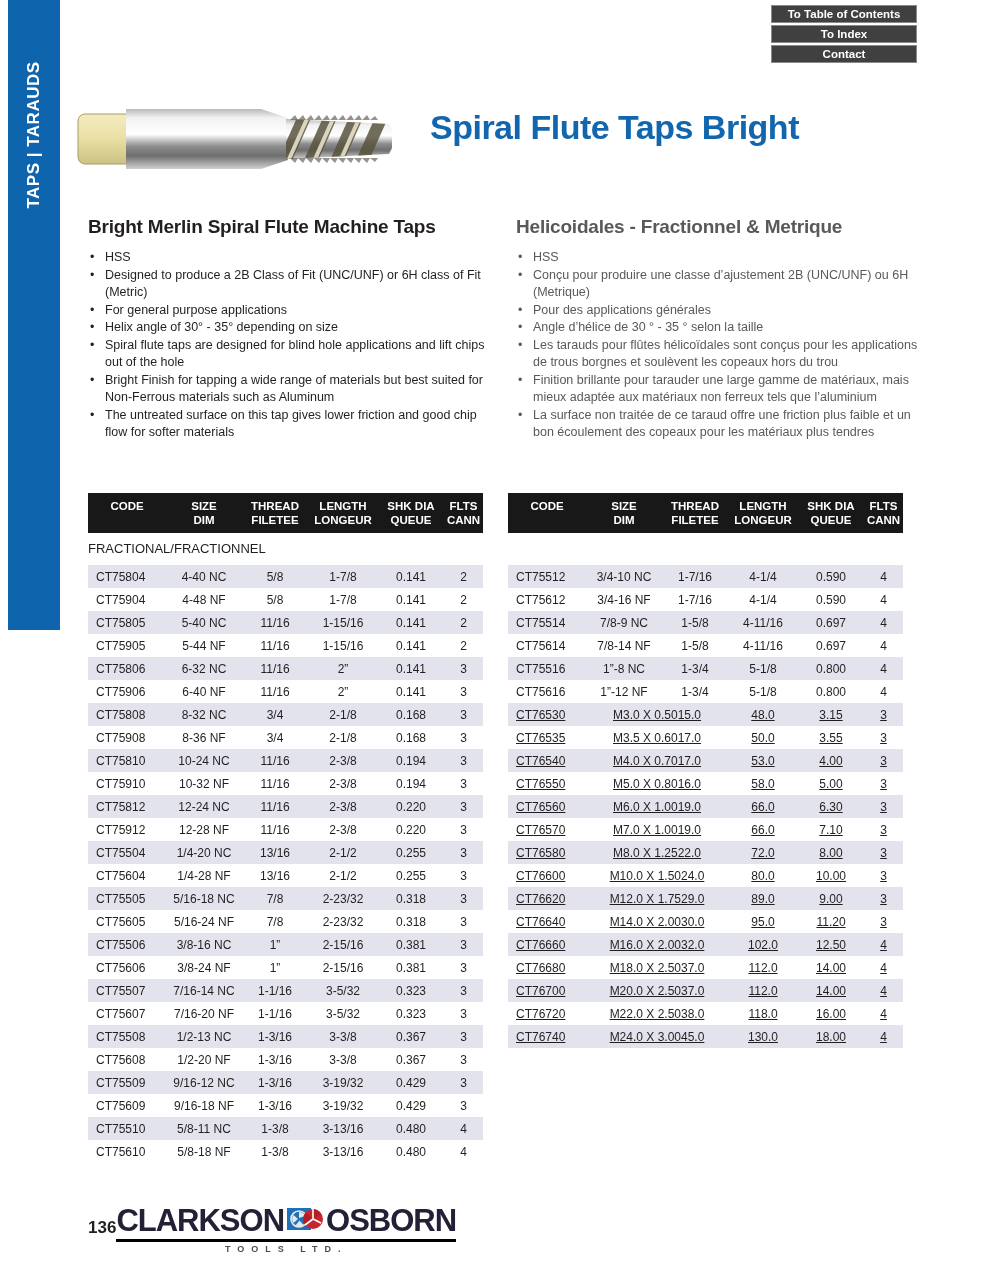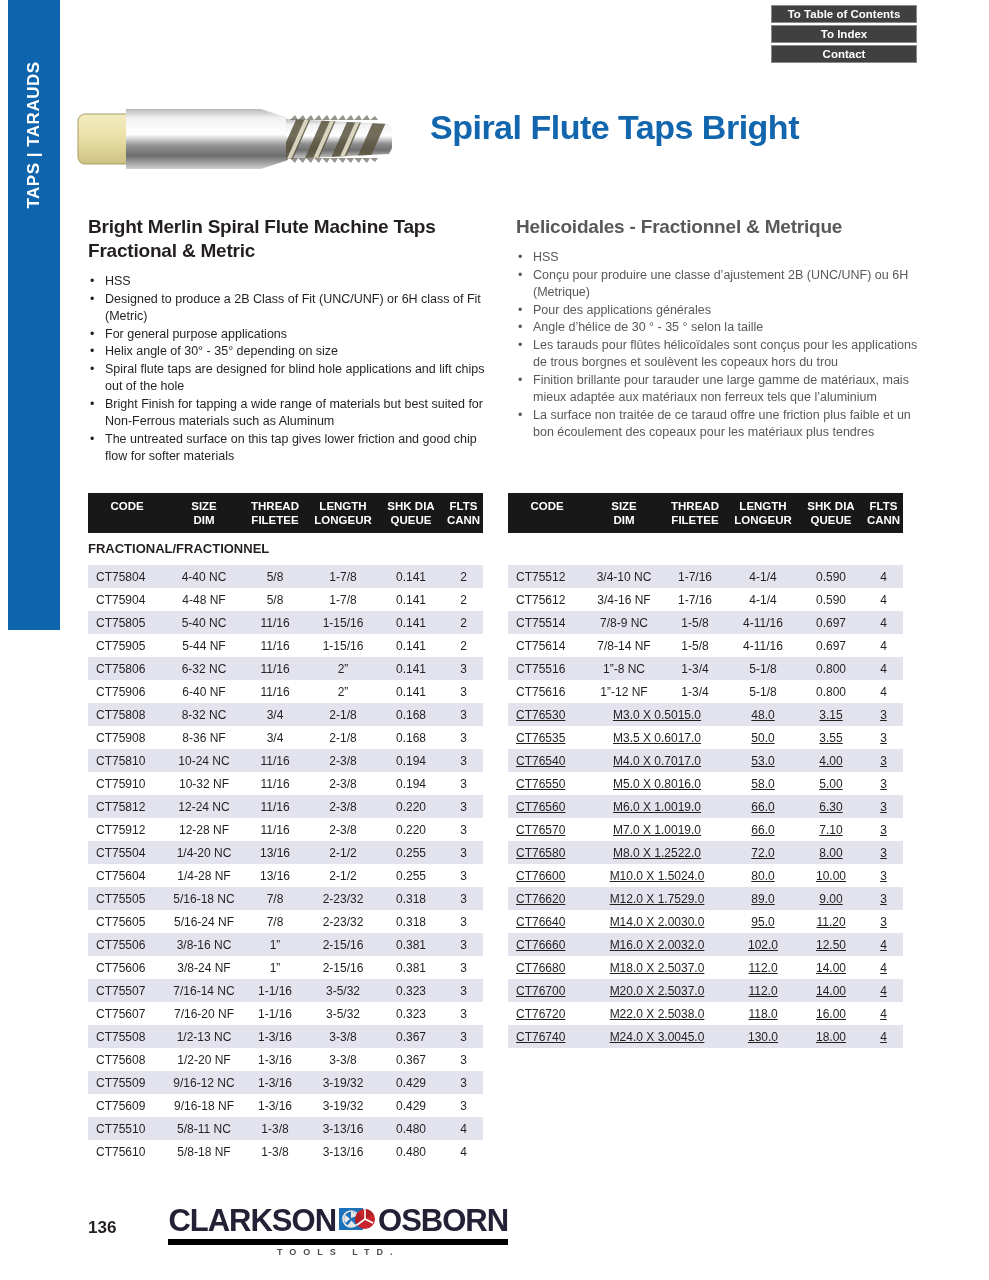--- a/index.html
+++ b/index.html
@@ -48,38 +48,38 @@
   .tables-row { position:absolute; left:88px; top:493px; width:832px; display:flex; gap:25px; }
   .tcol { width:395px; }
   .thead, .trow { display:grid; grid-template-columns:78px 76px 66px 70px 66px 39px; }
   .trow5      { display:grid; grid-template-columns:78px 142px 70px 66px 39px;text-decoration:underline; }
   .thead {
     background:#181818; color:#fff; height:40px; padding-top:6px;
     font-size:11.5px; font-weight:bold;
   }
   .thead .th { text-align:center; }
   .thead .th span { display:block; line-height:14px; min-height:14px; }
-  .section-label { height:20px; margin:6px 0 6px; font-size:13px; font-weight:bold; line-height:20px; }
+  .section-label { height:20px; margin:6px 0 6px; font-size:13px; font-weight:normal; line-height:20px; }
   .metric-label  { height:20px; margin:9px 0 6px; font-size:13px; font-weight:bold; line-height:20px; }
   .trow, .trow5 { height:23px; align-items:center; font-size:12px; }
   .tbody > div:nth-of-type(odd) { background:#e3e3ee; }
   .trow > div, .trow5 > div { text-align:center; }
   .trow > div:first-child, .trow5 > div:first-child { text-align:left; padding-left:8px; }
 
   
   .footer { position:absolute; left:88px; top:1204px; display:flex; align-items:flex-start; }
   .page-number { font-size:17px; font-weight:bold; margin-top:14px; }
-  .logo-block { margin-left:52px; text-align:center; }
+  .logo-block { text-align:center; }
   .logo-word {
     display:flex; align-items:center; font-size:31px; font-weight:bold;
     letter-spacing:-1px; color:#232135; line-height:34px;
   }
   .logo-mark { margin:0 2px; position:relative; top:1px; }
   .logo-sub {
-    margin-top:1px; border-top:6px solid #000000; padding-top:2px;
+    margin-top:1px; border-top:3px solid #000000; padding-top:2px;
     font-size:9px; letter-spacing:7px; color:#4d4d4d; font-weight:bold;
   }
 </style>
 </head>
 <body>
 
 <div class="sidebar">
   <span class="sidebar-label">TAPS | TARAUDS</span>
 </div>
 
@@ -136,21 +136,20 @@
 </div>
 
 <h1 class="page-title">
   <span>Spiral Flute Taps Bright</span>
 </h1>
 
 <div class="intro-row">
   <section class="intro-col en">
     <h2>
       <span>Bright Merlin Spiral Flute Machine Taps</span>
-      <span>Fractional &amp; Metric</span>
     </h2>
     <ul>
 
         <li>
           <span class="bullet">•</span>
           <span>HSS</span>
         </li>
 
         <li>
           <span class="bullet">•</span>

